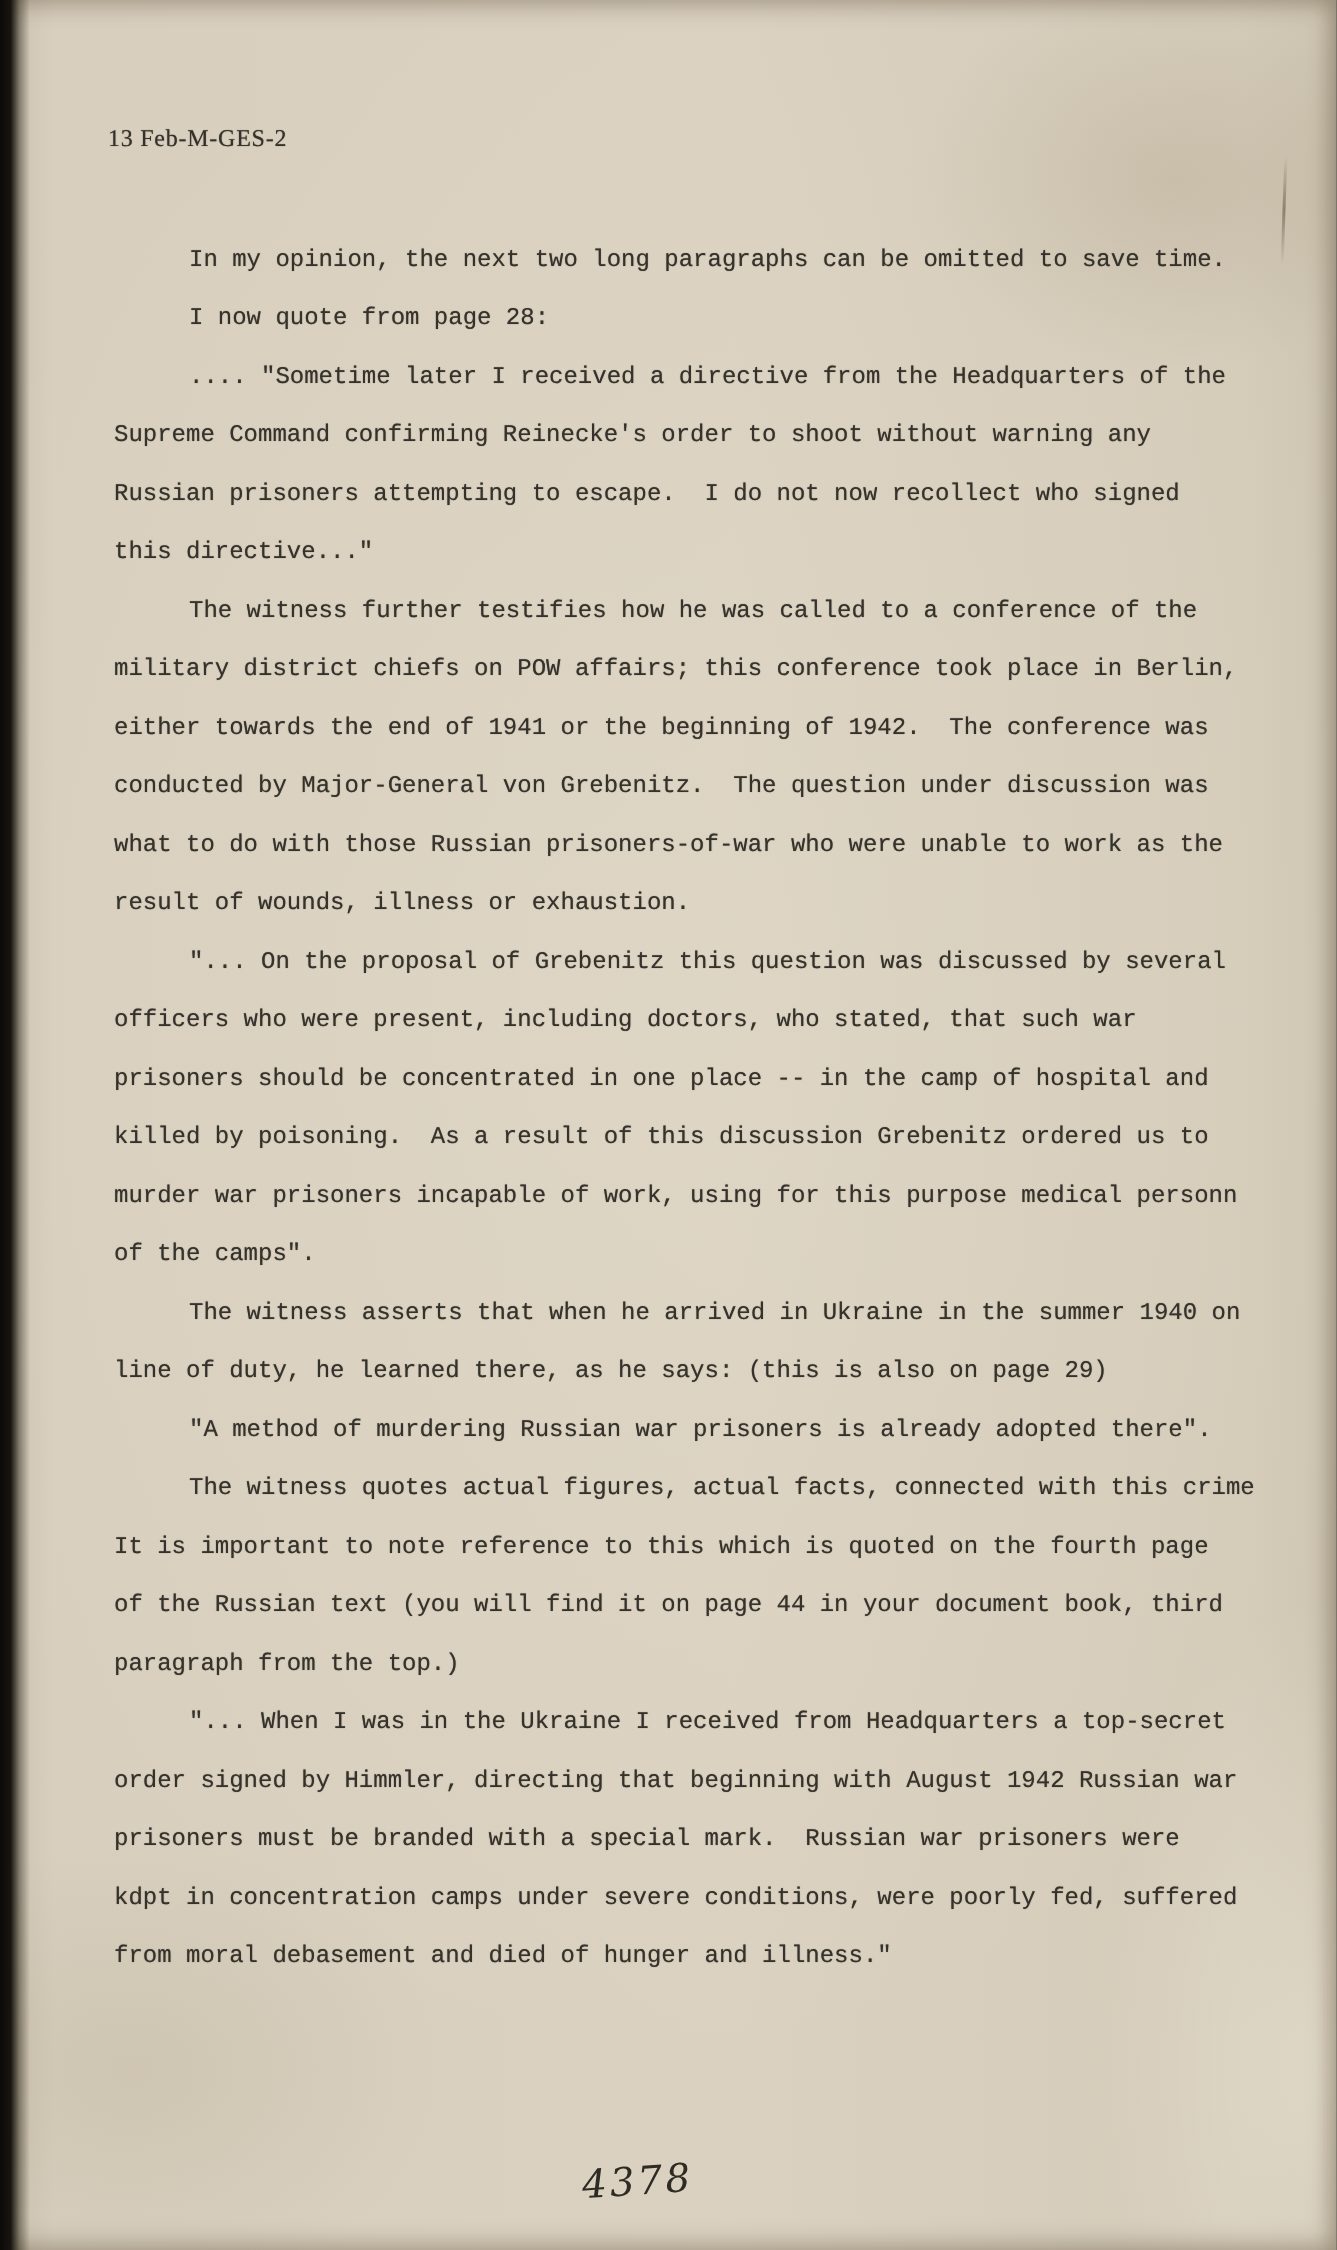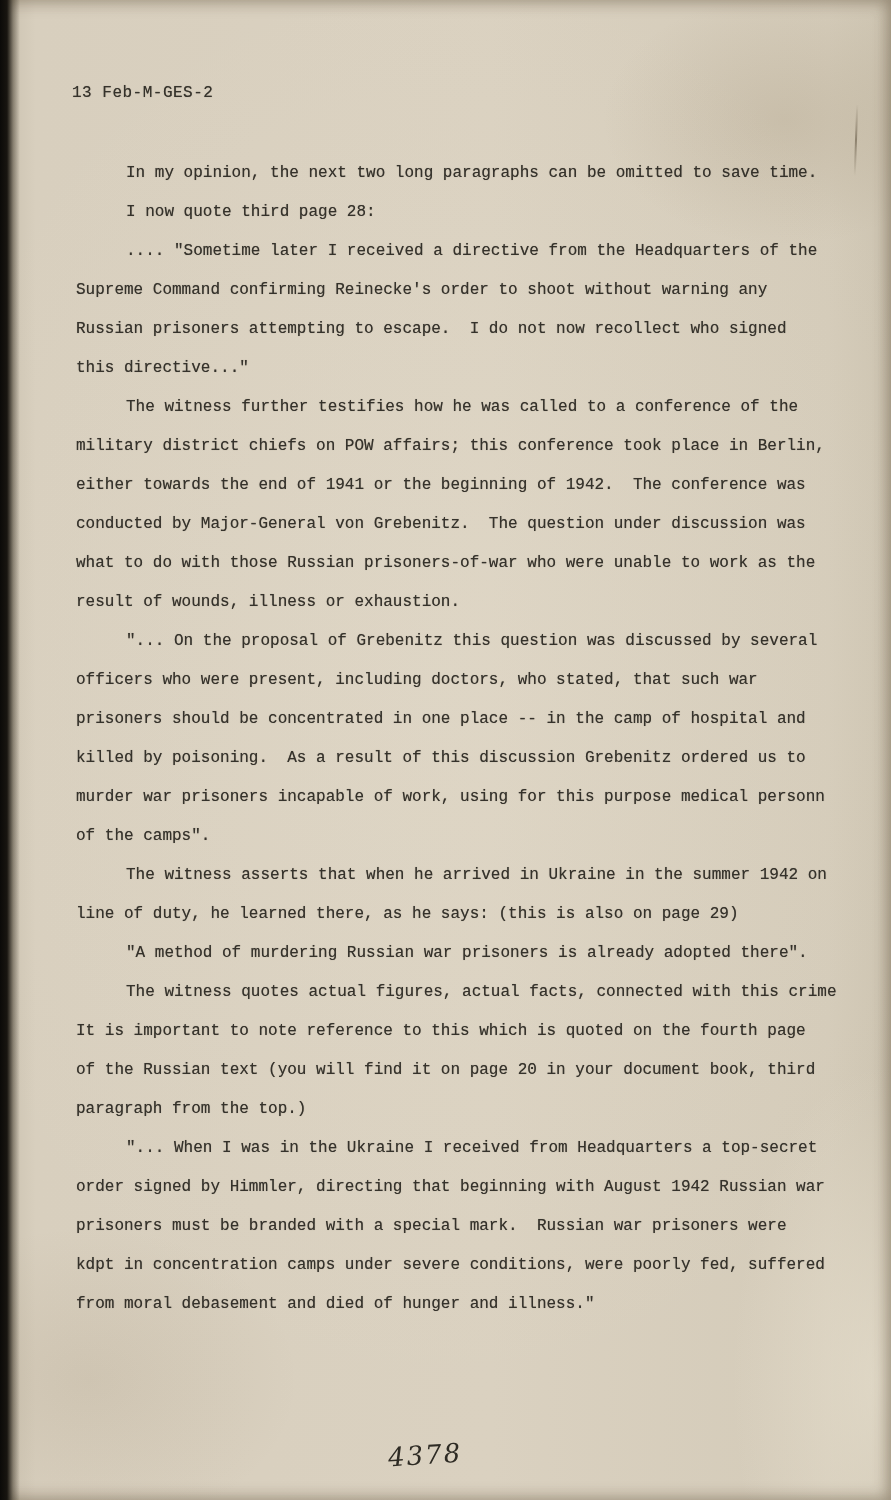--- a/index.html
+++ b/index.html
@@ -38,20 +38,21 @@
     background: linear-gradient(180deg, rgba(90,78,58,0.0), rgba(90,78,58,0.55), rgba(90,78,58,0.0));
     transform: rotate(2deg);
   }
   .page-header {
     position: absolute;
     left: 72px;
     top: 84px;
     font-size: 16px;
     letter-spacing: 0.5px;
     text-shadow: 0 0 0.7px rgba(48,44,36,0.65);
+    font-family: Liberation Serif, serif;
   }
   .text-block {
     position: absolute;
     left: 76px;
     top: 154px;
     width: 792px;
     font-size: 16px;
     line-height: 39px;
     text-shadow: 0 0 0.7px rgba(48,44,36,0.6);
   }
@@ -77,43 +78,43 @@
 <body>
 
 <div class="scan">
   <div class="binding-edge"></div>
   <div class="crease-mark"></div>
 
   <div class="page-header">13 Feb-M-GES-2</div>
 
   <div class="text-block">
       <p class="para">In my opinion, the next two long paragraphs can be omitted to save time.</p>
-      <p class="para">I now quote third page 28:</p>
+      <p class="para">I now quote from page 28:</p>
       <p class="para">.... "Sometime later I received a directive from the Headquarters of the
 Supreme Command confirming Reinecke's order to shoot without warning any
 Russian prisoners attempting to escape.  I do not now recollect who signed
 this directive..."</p>
       <p class="para">The witness further testifies how he was called to a conference of the
 military district chiefs on POW affairs; this conference took place in Berlin,
 either towards the end of 1941 or the beginning of 1942.  The conference was
 conducted by Major-General von Grebenitz.  The question under discussion was
 what to do with those Russian prisoners-of-war who were unable to work as the
 result of wounds, illness or exhaustion.</p>
       <p class="para">"... On the proposal of Grebenitz this question was discussed by several
 officers who were present, including doctors, who stated, that such war
 prisoners should be concentrated in one place -- in the camp of hospital and
 killed by poisoning.  As a result of this discussion Grebenitz ordered us to
 murder war prisoners incapable of work, using for this purpose medical personn
 of the camps".</p>
-      <p class="para">The witness asserts that when he arrived in Ukraine in the summer 1942 on
+      <p class="para">The witness asserts that when he arrived in Ukraine in the summer 1940 on
 line of duty, he learned there, as he says: (this is also on page 29)</p>
       <p class="para">"A method of murdering Russian war prisoners is already adopted there".</p>
       <p class="para">The witness quotes actual figures, actual facts, connected with this crime
 It is important to note reference to this which is quoted on the fourth page
-of the Russian text (you will find it on page 20 in your document book, third
+of the Russian text (you will find it on page 44 in your document book, third
 paragraph from the top.)</p>
       <p class="para">"... When I was in the Ukraine I received from Headquarters a top-secret
 order signed by Himmler, directing that beginning with August 1942 Russian war
 prisoners must be branded with a special mark.  Russian war prisoners were
 kdpt in concentration camps under severe conditions, were poorly fed, suffered
 from moral debasement and died of hunger and illness."</p>
     </div>
 
   <div class="page-number">4378</div>
 </div>

